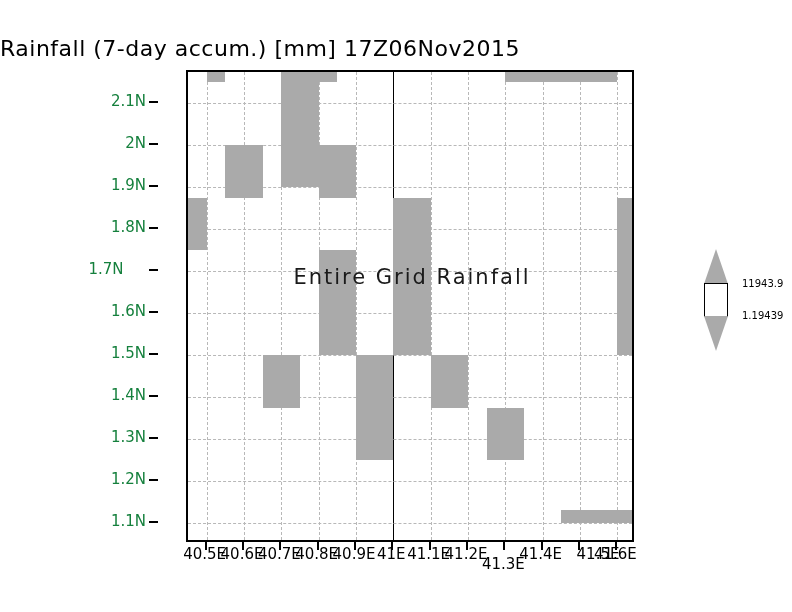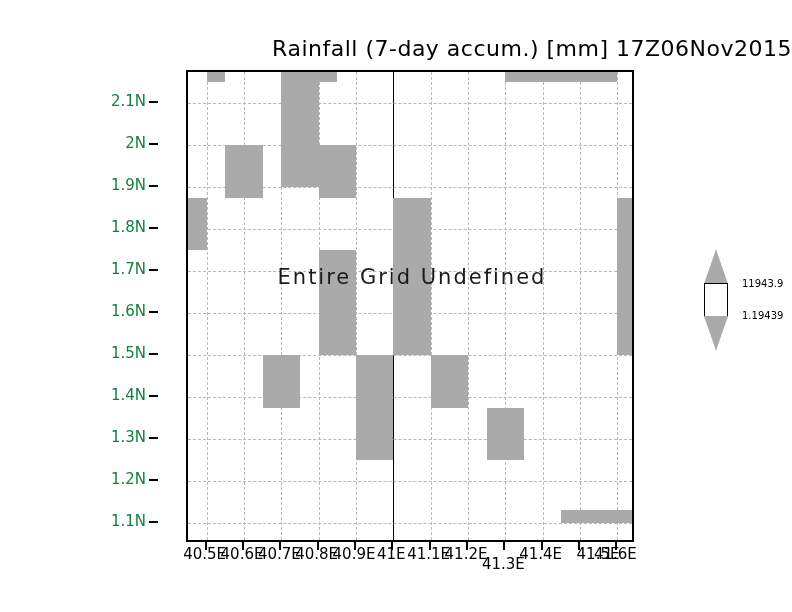--- a/index.html
+++ b/index.html
@@ -14,21 +14,21 @@
     position: relative;
     width: 792px; height: 612px;
     background: #ffffff;
   }
 
   
   #title {
     position: absolute;
     left: 0; top: 36px;
     width: 792px;
-    text-align: right;
+    text-align: left;
     font-size: 22px;
     letter-spacing: 0.5px;
     color: #000000;
     white-space: pre;
     font-family: "DejaVu Sans", sans-serif;
   }
 
   
   #plot-frame {
     position: absolute;
@@ -162,21 +162,21 @@
   <div id="y-axis">
       <div class="ytick" style="top: 101.467px;"></div>
       <div class="ylabel" style="top: 92.4667px;">2.1N</div>
       <div class="ytick" style="top: 143.422px;"></div>
       <div class="ylabel" style="top: 134.422px;">2N</div>
       <div class="ytick" style="top: 185.378px;"></div>
       <div class="ylabel" style="top: 176.378px;">1.9N</div>
       <div class="ytick" style="top: 227.333px;"></div>
       <div class="ylabel" style="top: 218.333px;">1.8N</div>
       <div class="ytick" style="top: 269.289px;"></div>
-      <div class="ylabel" style="top: 260.289px;">1.7N</div>
+      <div class="ylabel" style="top: 260.289px; text-align: center;">1.7N</div>
       <div class="ytick" style="top: 311.244px;"></div>
       <div class="ylabel" style="top: 302.244px; text-align: right;">1.6N</div>
       <div class="ytick" style="top: 353.2px;"></div>
       <div class="ylabel" style="top: 344.2px;">1.5N</div>
       <div class="ytick" style="top: 395.156px;"></div>
       <div class="ylabel" style="top: 386.156px;">1.4N</div>
       <div class="ytick" style="top: 437.111px;"></div>
       <div class="ylabel" style="top: 428.111px;">1.3N</div>
       <div class="ytick" style="top: 479.067px;"></div>
       <div class="ylabel" style="top: 470.067px;">1.2N</div>
@@ -249,21 +249,21 @@
           <div class="cell" style="left: 205.333px; top: 125.867px; width: 37.3333px; height: 52.4444px; background: rgb(170, 170, 170);"></div>
           <div class="cell" style="left: 429.333px; top: 125.867px; width: 18.6667px; height: 157.333px; background: rgb(170, 170, 170);"></div>
           <div class="cell" style="left: 130.667px; top: 178.311px; width: 37.3333px; height: 104.889px; background: rgb(170, 170, 170);"></div>
           <div class="cell" style="left: 205.333px; top: 178.311px; width: 37.3333px; height: 104.889px; background: rgb(170, 170, 170);"></div>
           <div class="cell" style="left: 74.6667px; top: 283.2px; width: 37.3333px; height: 52.4444px; background: rgb(170, 170, 170);"></div>
           <div class="cell" style="left: 168px; top: 283.2px; width: 37.3333px; height: 104.889px; background: rgb(170, 170, 170);"></div>
           <div class="cell" style="left: 242.667px; top: 283.2px; width: 37.3333px; height: 52.4444px; background: rgb(170, 170, 170);"></div>
           <div class="cell" style="left: 298.667px; top: 335.644px; width: 37.3333px; height: 52.4444px; background: rgb(170, 170, 170);"></div>
           <div class="cell" style="left: 373.333px; top: 438.436px; width: 74.6667px; height: 12.5867px; background: rgb(170, 170, 170);"></div>
         </div>
-      <div id="undefined-note">Entire Grid Undefined</div>
+      <div id="undefined-note">Entire Grid Rainfall</div>
     </div>
   </div>
 
   <div id="colorbar">
     <div id="cb-arrow-up"></div>
     <div id="cb-box"></div>
     <div id="cb-arrow-down"></div>
     <div class="cb-label" id="cb-label-high">11943.9</div>
     <div class="cb-label" id="cb-label-low">1.19439</div>
   </div>

